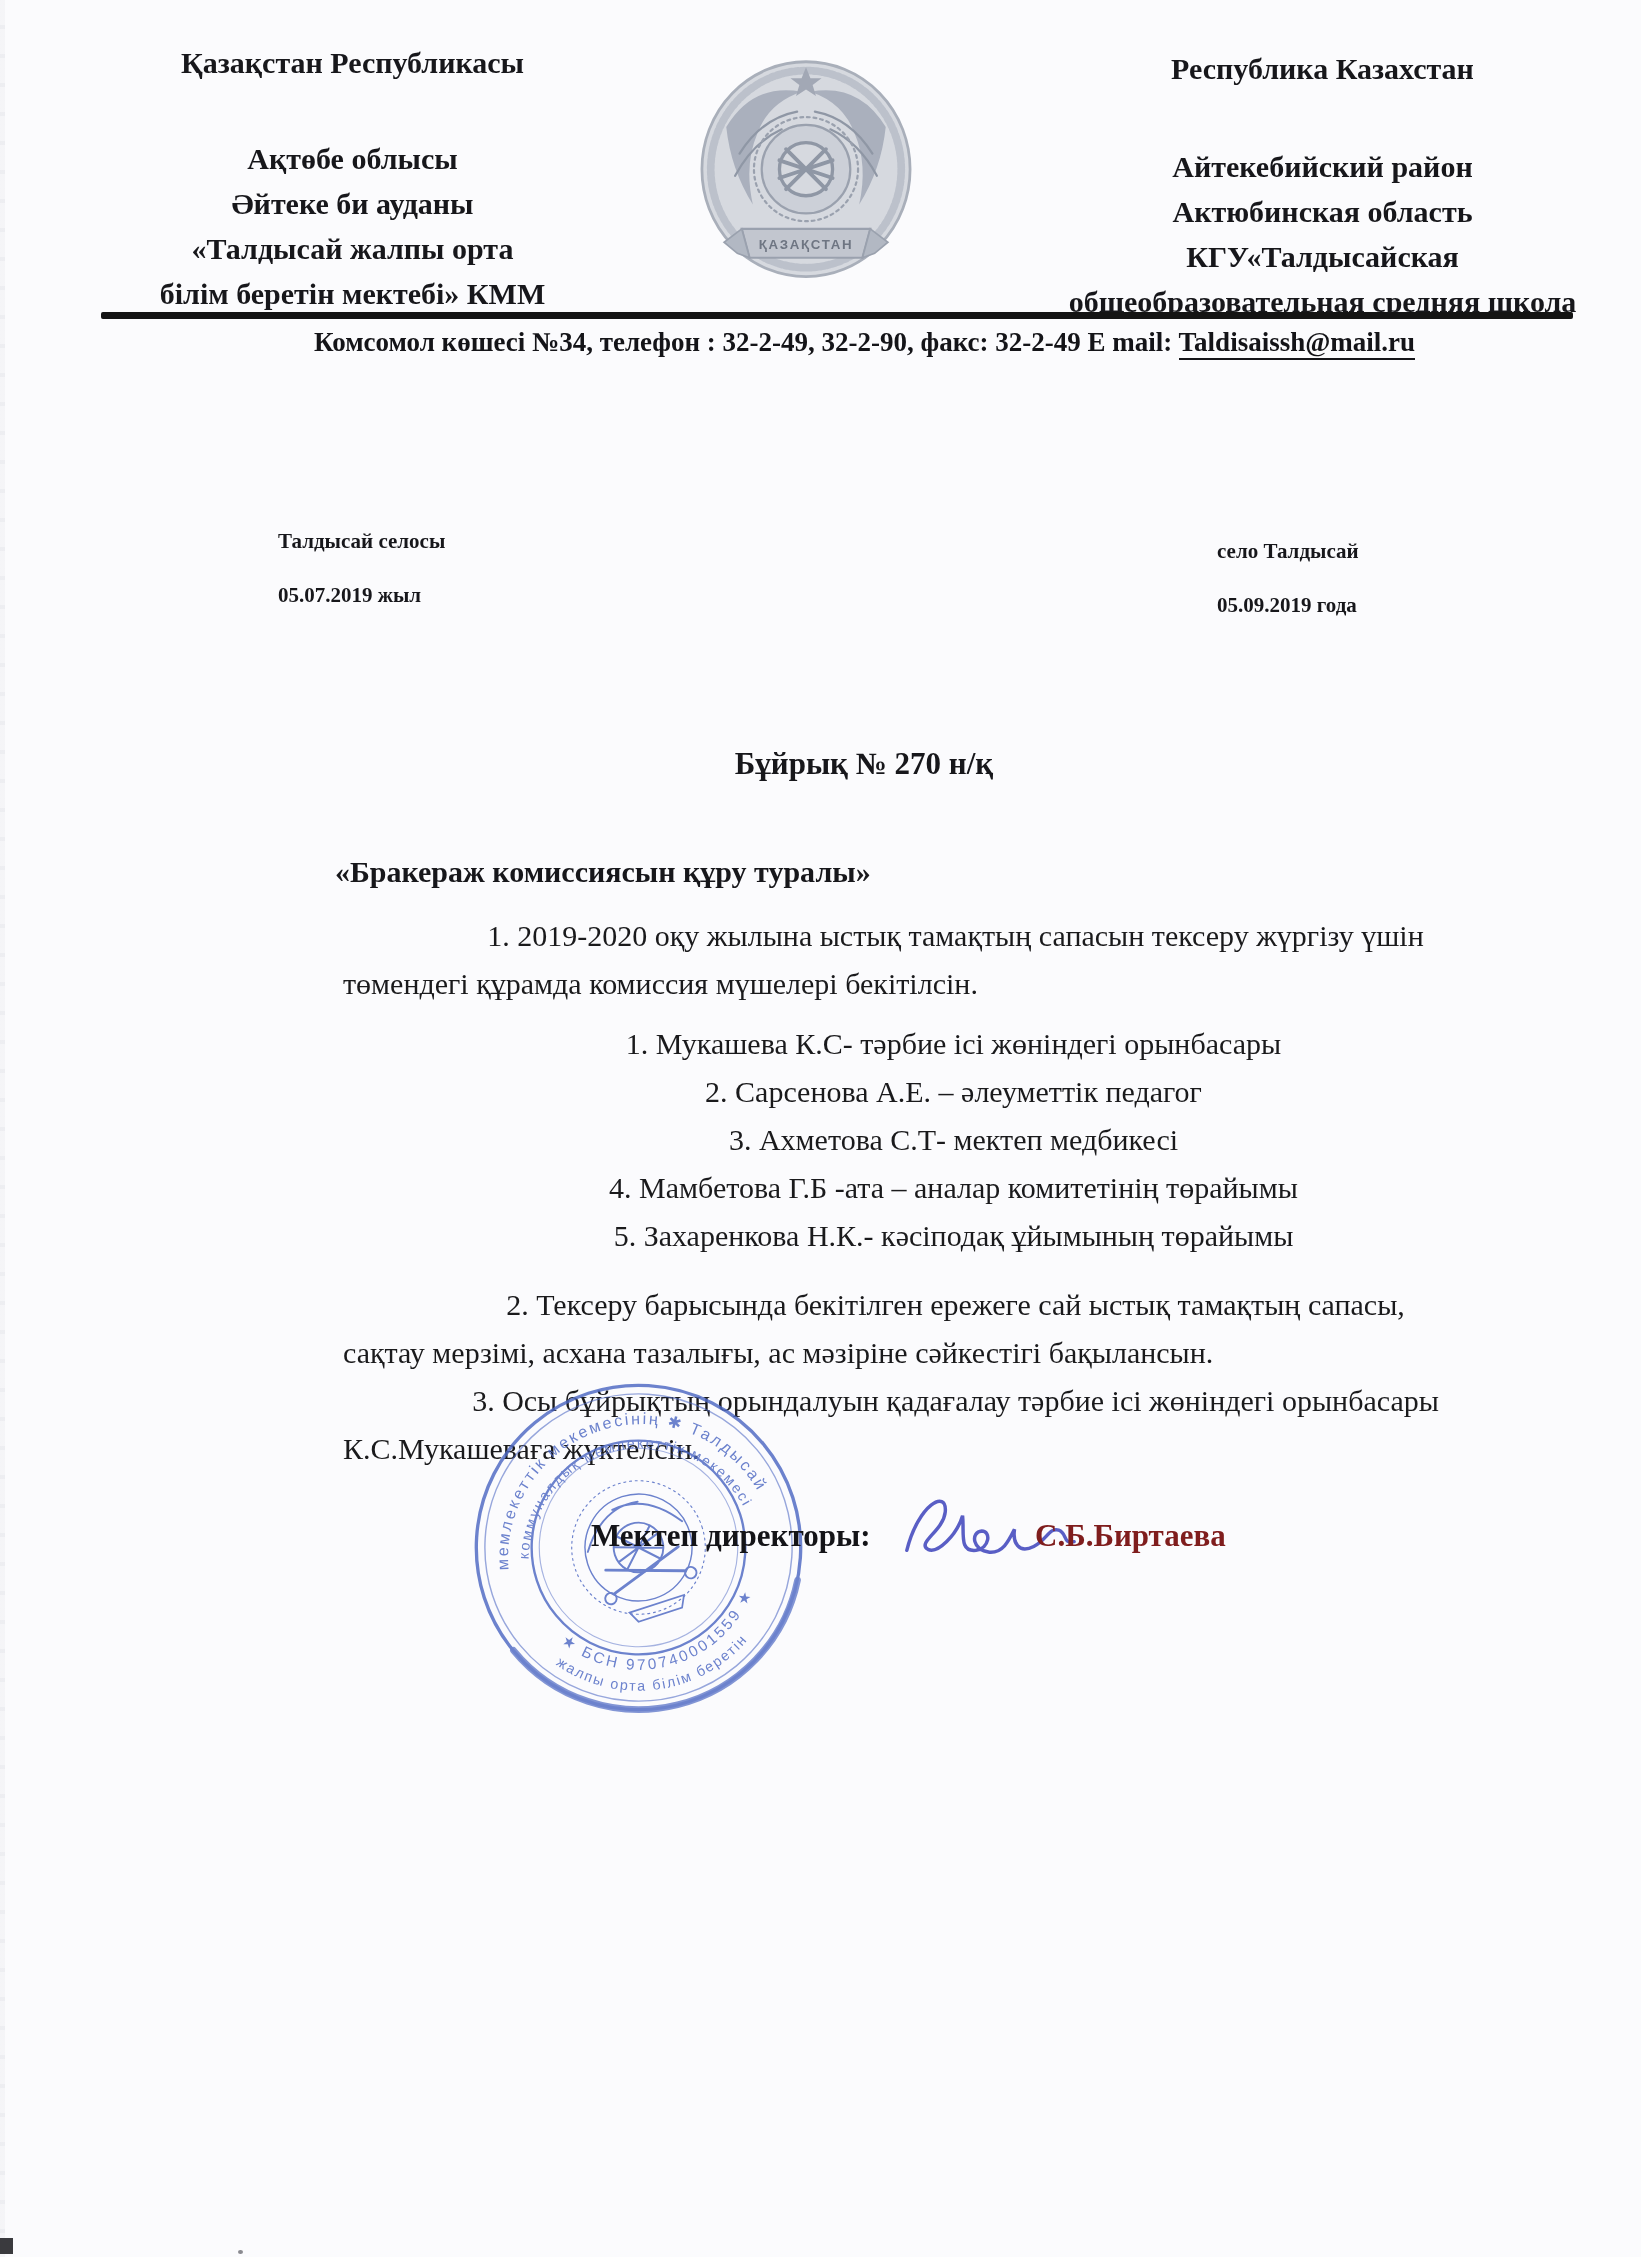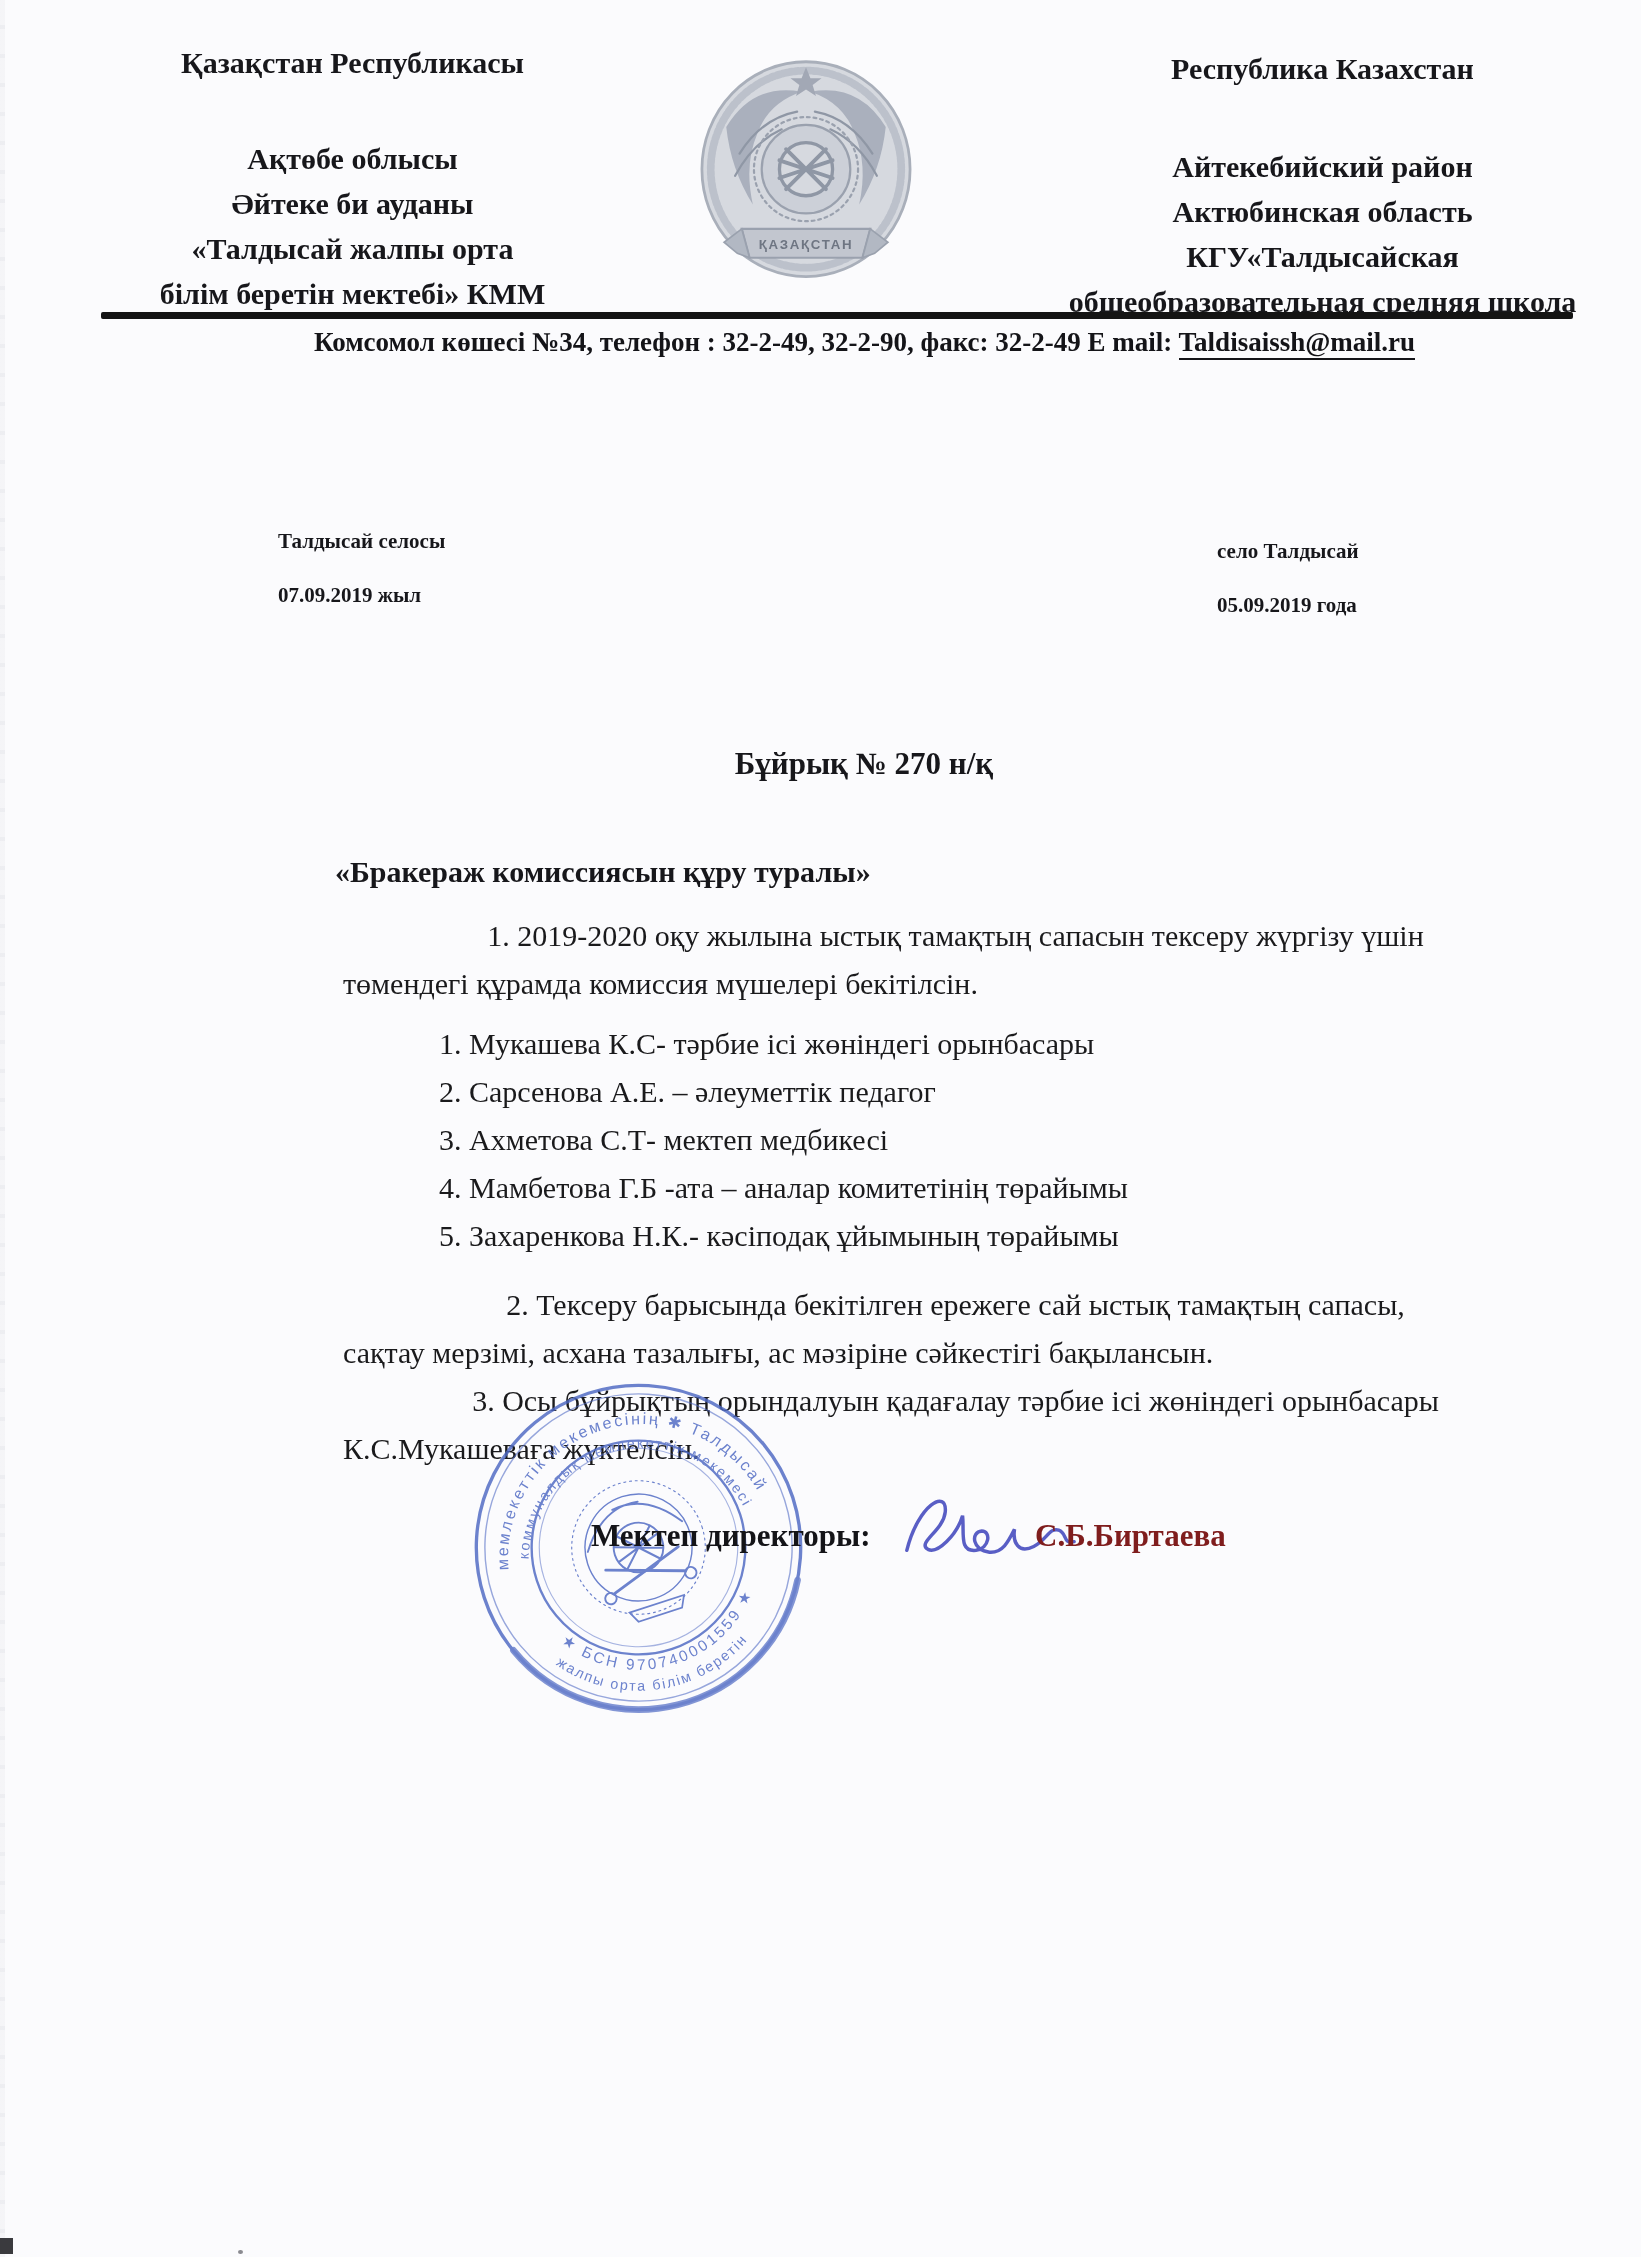--- a/index.html
+++ b/index.html
@@ -23,21 +23,21 @@
   .meta{position:absolute;font-weight:bold;font-size:21px;color:#17171b;}
   .meta-left{left:278px;top:529px;}
   .meta-right{left:1217px;top:539px;}
   .meta .date{margin-top:29px;}
   
   .order-title{position:absolute;left:87px;top:746px;width:1554px;text-align:center;
     font-weight:bold;font-size:31px;color:#17171b;}
   .order-subject{position:absolute;left:335px;top:855px;font-weight:bold;font-size:30px;color:#17171b;}
   .body-text{position:absolute;left:343px;top:912px;width:1125px;font-size:30px;line-height:48px;color:#1a1a1c;}
   .indent{margin-left:100px;text-align:center;}
-  .members{margin-top:11.6px;margin-left:96px;}
+  .members{margin-top:11.6px;margin-left:96px;text-align:center;}
   .para2{margin-top:21px;}
   
   .stamp{position:absolute;left:462px;top:1371px;width:353px;height:353px;z-index:1;}
   .sig-label{position:absolute;left:591px;top:1518px;font-weight:bold;font-size:31px;color:#141418;z-index:2;}
   .sig-name{position:absolute;left:1035px;top:1518px;font-weight:bold;font-size:31px;color:#7f1d1d;z-index:2;text-align:center;}
   .autograph{position:absolute;left:893px;top:1483px;width:193px;height:100px;z-index:2;}
   
   .edge-strip{position:absolute;left:0;top:0;width:4.8px;height:2257px;
     background:repeating-linear-gradient(180deg,#f0f0f3 0 25px,#e2e3e8 25px 29px);opacity:.55;}
   .corner-nub{position:absolute;left:0;top:2238px;width:12.6px;height:16.4px;background:#3a3a3e;}
@@ -92,21 +92,21 @@
     <div>КГУ«Талдысайская</div>
     <div>общеобразовательная средняя школа</div>
   </div>
 
   <div class="hdr-rule"></div>
 
   <div class="contact"><span>Комсомол көшесі №34, телефон :  32-2-49, 32-2-90, факс: 32-2-49 E mail: </span><span class="email">Taldisaissh@mail.ru</span></div>
 
   <div class="meta meta-left">
     <div>Талдысай селосы</div>
-    <div class="date">07.09.2019 жыл</div>
+    <div class="date">05.07.2019 жыл</div>
   </div>
   <div class="meta meta-right">
     <div>село Талдысай</div>
     <div class="date">05.09.2019 года</div>
   </div>
 
   <div class="order-title">Бұйрық № 270 н/қ</div>
   <div class="order-subject">«Бракераж  комиссиясын  құру туралы»</div>
 
   <div class="body-text">

